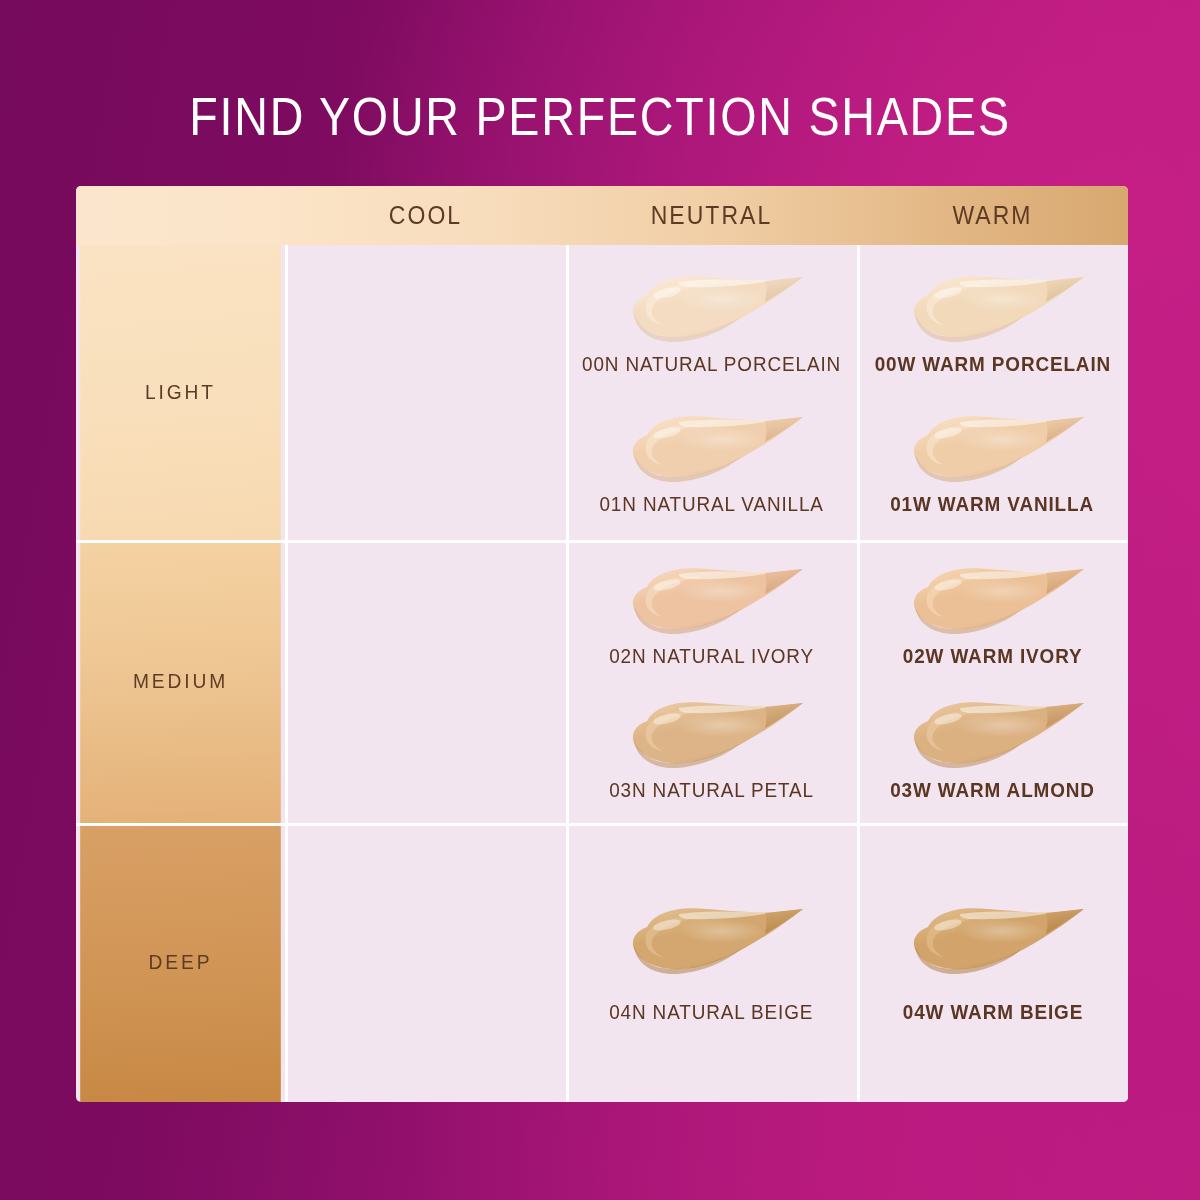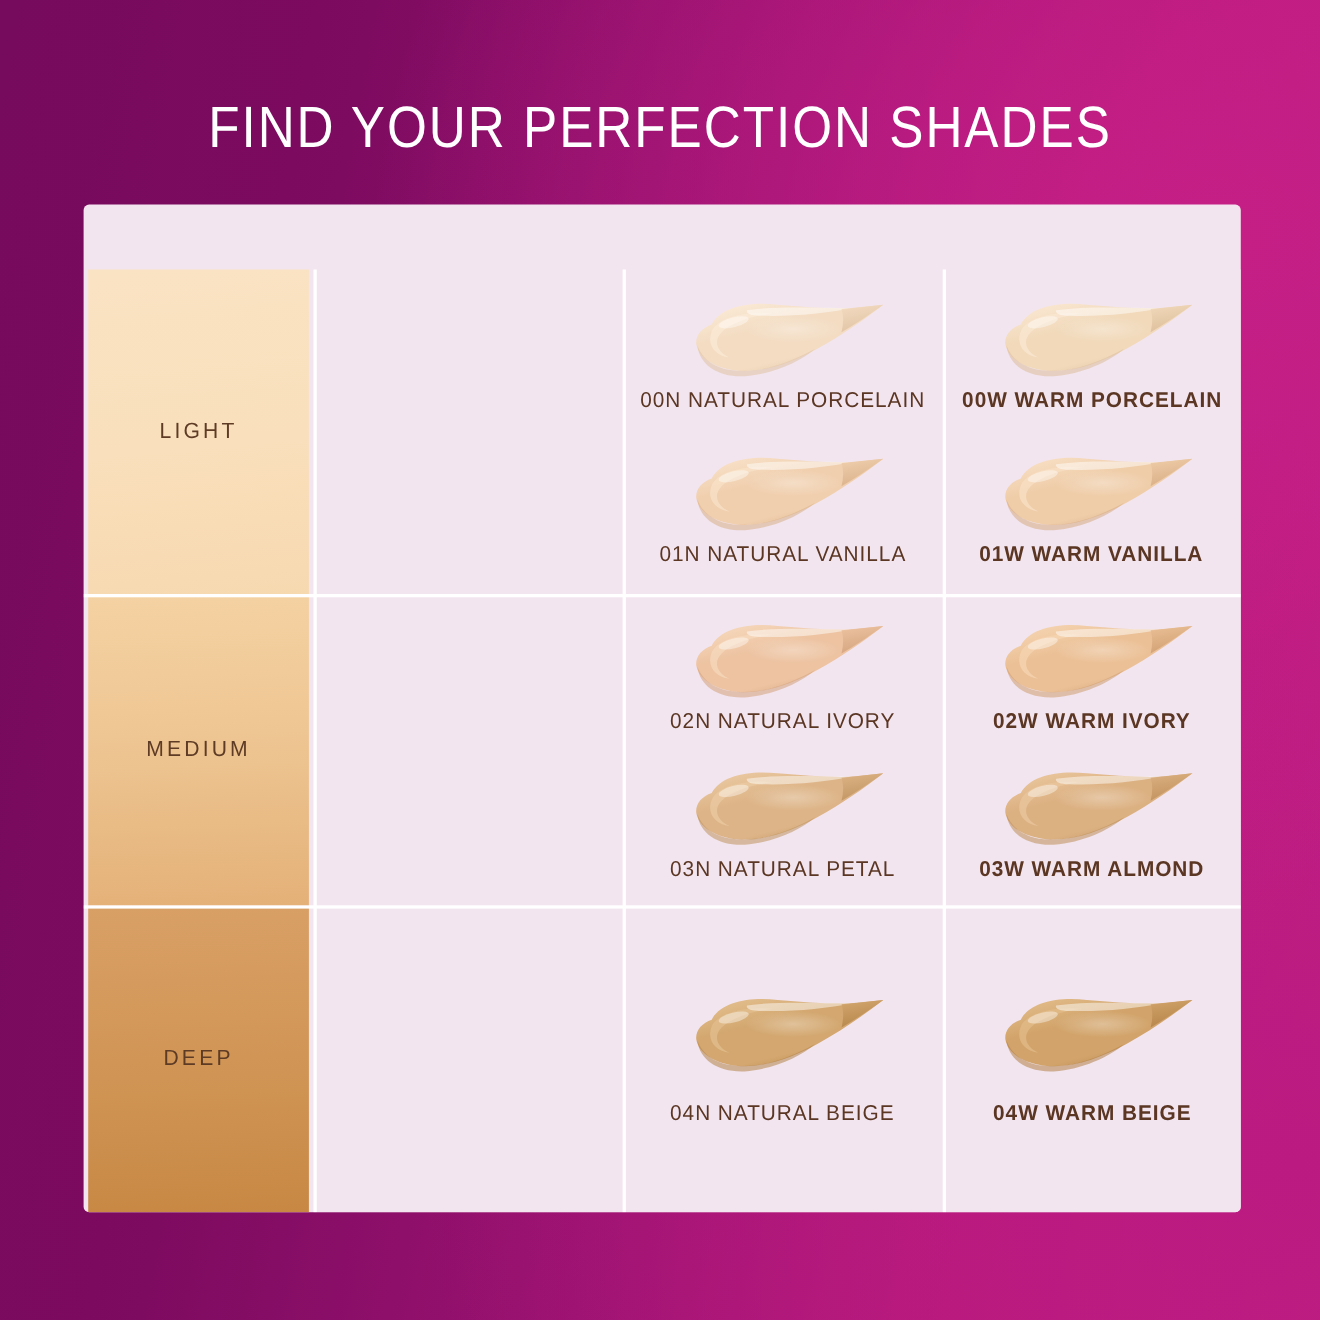--- a/index.html
+++ b/index.html
@@ -137,20 +137,26 @@
   }
   .deep-row .shade { flex: none; gap: 16px; }
 </style>
 </head>
 <body>
 
 <h1 class="title">FIND YOUR PERFECTION SHADES</h1>
 
 <div class="chart">
 
+  <div class="header-band">
+    <div class="header-cell blank"></div>
+    <div class="header-cell">COOL</div>
+    <div class="header-cell">NEUTRAL</div>
+    <div class="header-cell">WARM</div>
+  </div>
 
   <div class="tone-cell tone-light">
     <span>LIGHT</span>
   </div>
   <div class="tone-cell tone-medium">
     <span>MEDIUM</span>
   </div>
   <div class="tone-cell tone-deep">
     <span>DEEP</span>
   </div>

